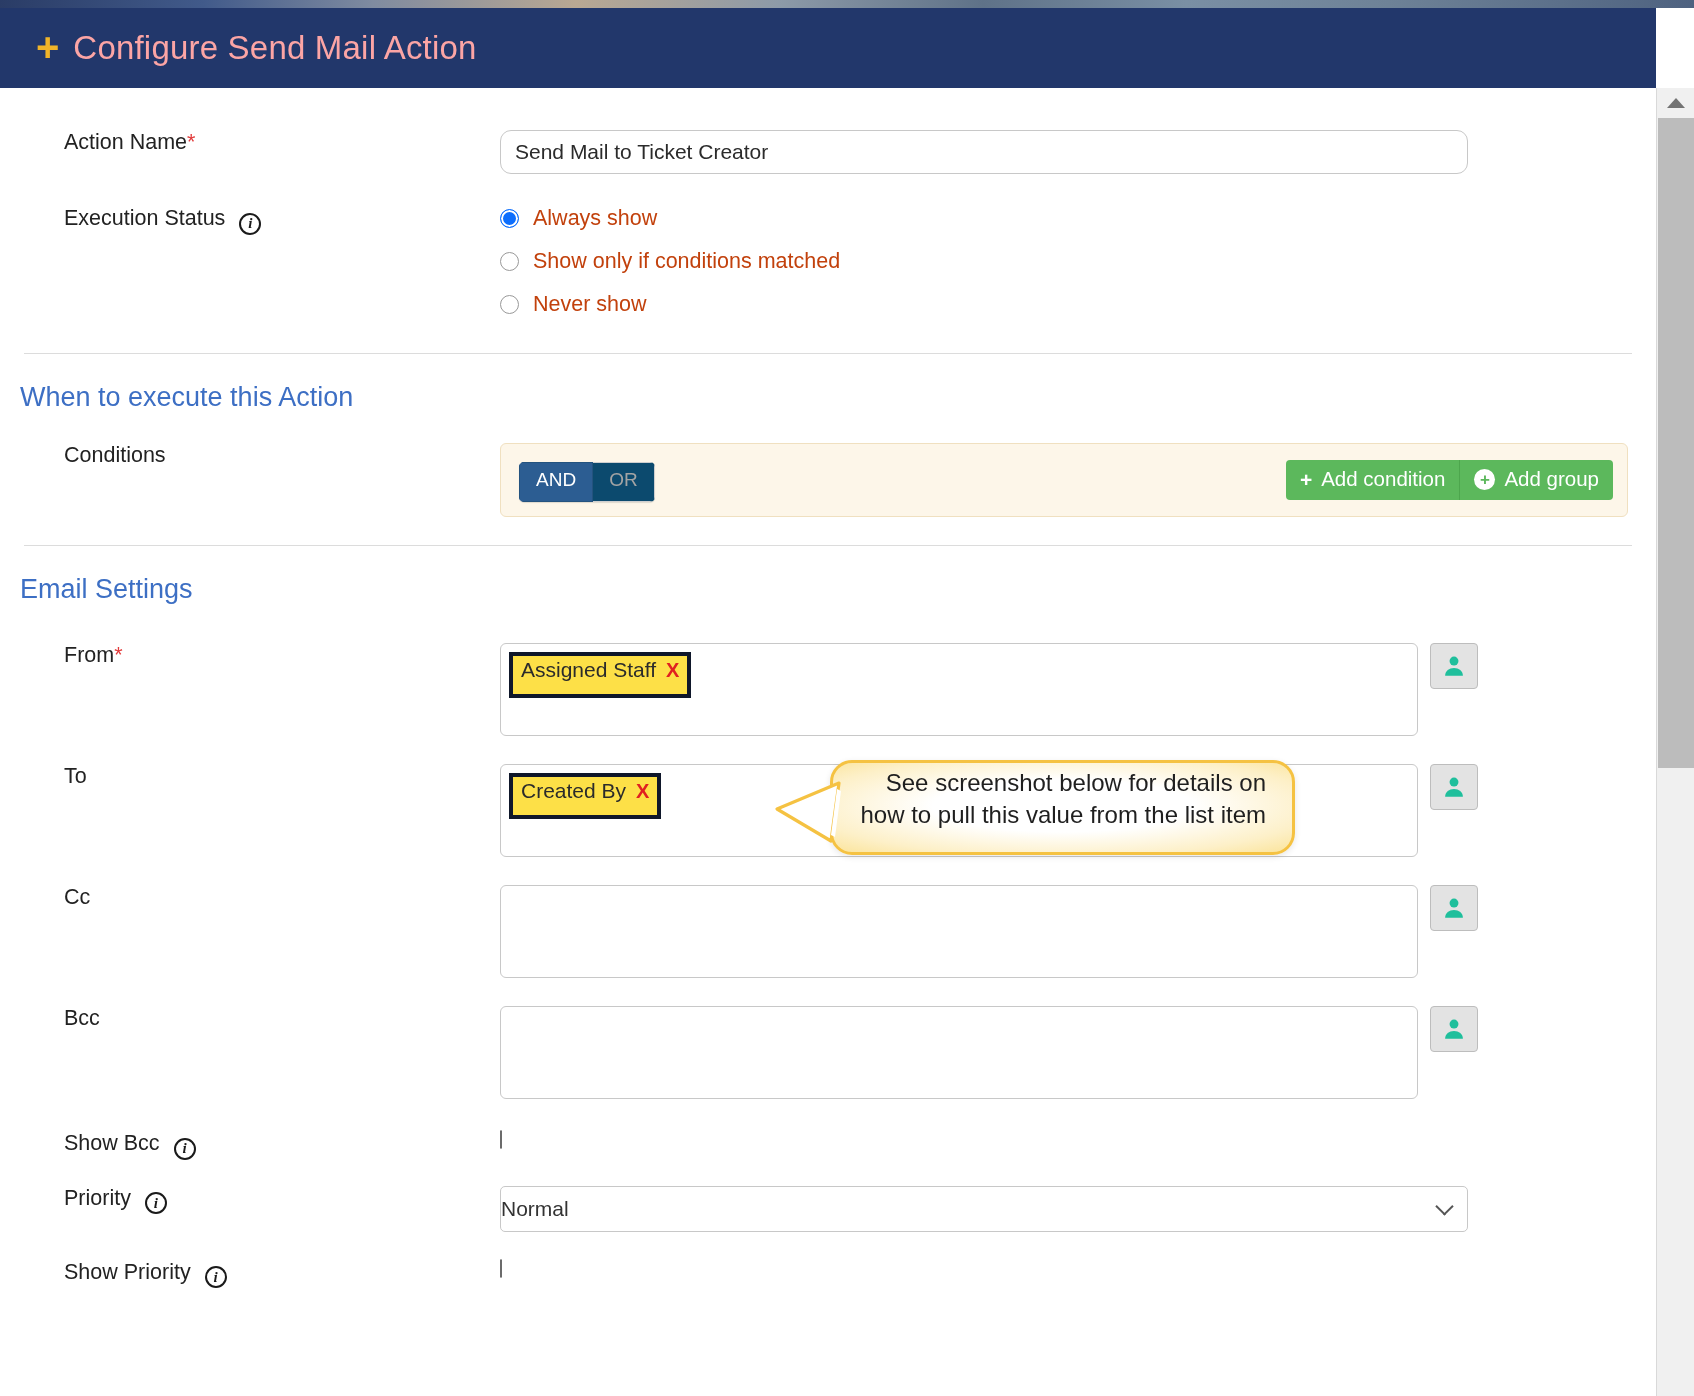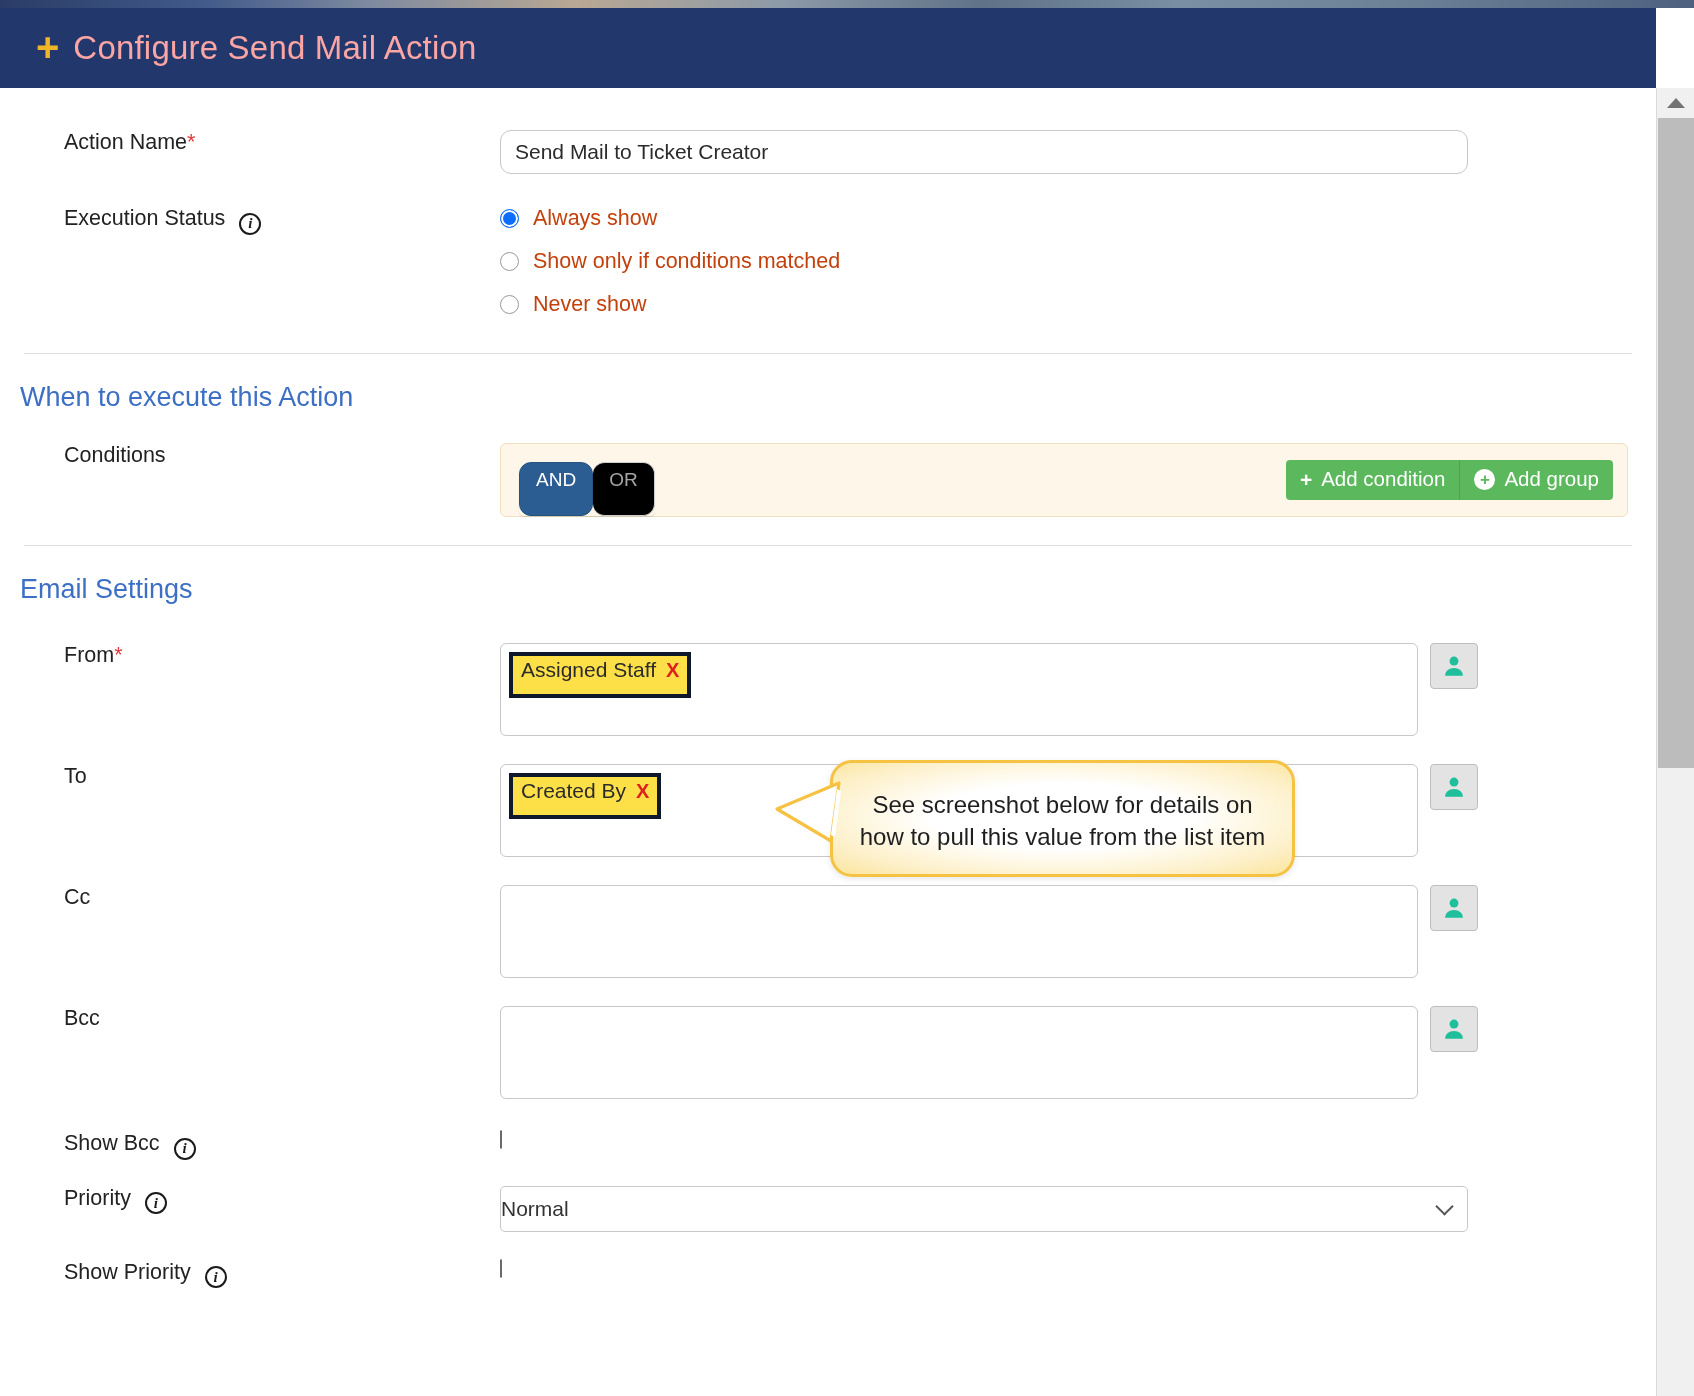--- a/index.html
+++ b/index.html
@@ -208,31 +208,30 @@
   .andor {
     position: absolute;
     left: 18px; top: 18px;
     display: flex;
     border-radius: 5px;
     overflow: hidden;
     box-shadow: 0 1px 1px rgba(0,0,0,.12);
   }
   .andor .seg {
     font-size: 19px;
-    padding: 7px 16px 26px;
+    padding: 7px 16px 12px;
     line-height: 1;
-    border-radius: 12px;
   }
   .seg-and {
     background: #2c5d92;
     color: #fff;
     border: 1px solid #24537f;
   }
   .seg-or {
-    background: #000000;
+    background: #0c4a6e;
     color: #a4a4a4;
     border: 1px solid #cfcfcf;
     border-left: none;
   }
   .cond-btns {
     position: absolute;
     right: 14px; top: 16px;
     display: flex;
     border-radius: 4px;
     overflow: hidden;
@@ -335,26 +334,26 @@
     border-right: 2px solid #555;
     border-bottom: 2px solid #555;
     transform: translateY(-70%) rotate(45deg);
   }
 
   
   .callout {
     position: absolute;
     left: 830px; top: 760px;
     width: 465px;
-    padding: 26px 26px 22px;
+    padding: 4px 26px 22px;
     border: 3px solid #f5c242;
     border-radius: 22px;
     background: radial-gradient(ellipse at 50% 48%, #ffffff 0%, #ffffff 40%, #fdf0c8 78%, #fbe49b 100%);
     box-shadow: 0 2px 6px rgba(0,0,0,.10);
-    text-align: center;
+    text-align: right;
     font-size: 24px;
     line-height: 1.32;
     color: #1f1f1f;
     z-index: 40;
   }
   .callout-tail {
     position: absolute;
     left: -62px; top: 16px;
     width: 70px; height: 66px;
     z-index: 41;

